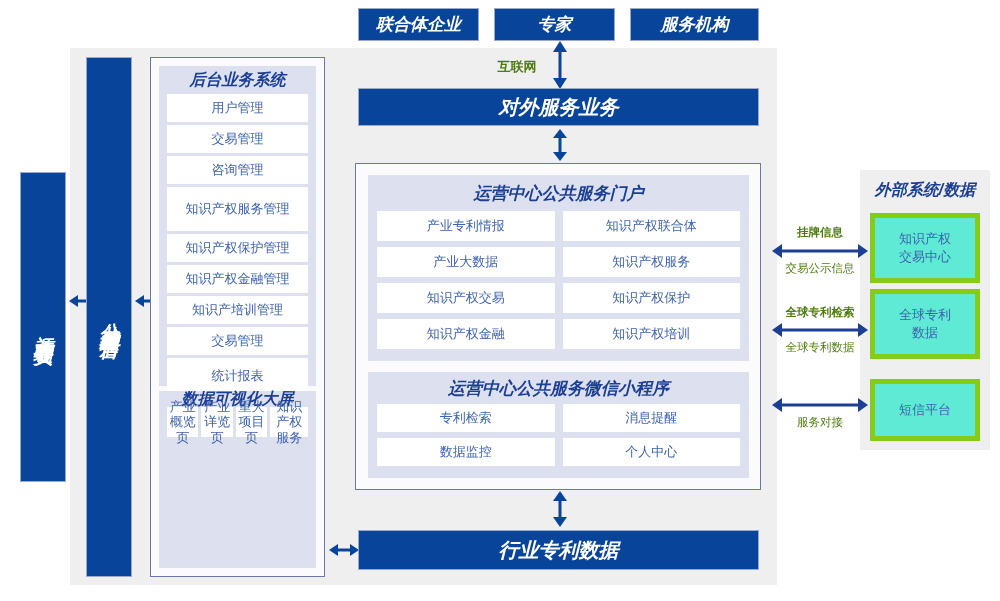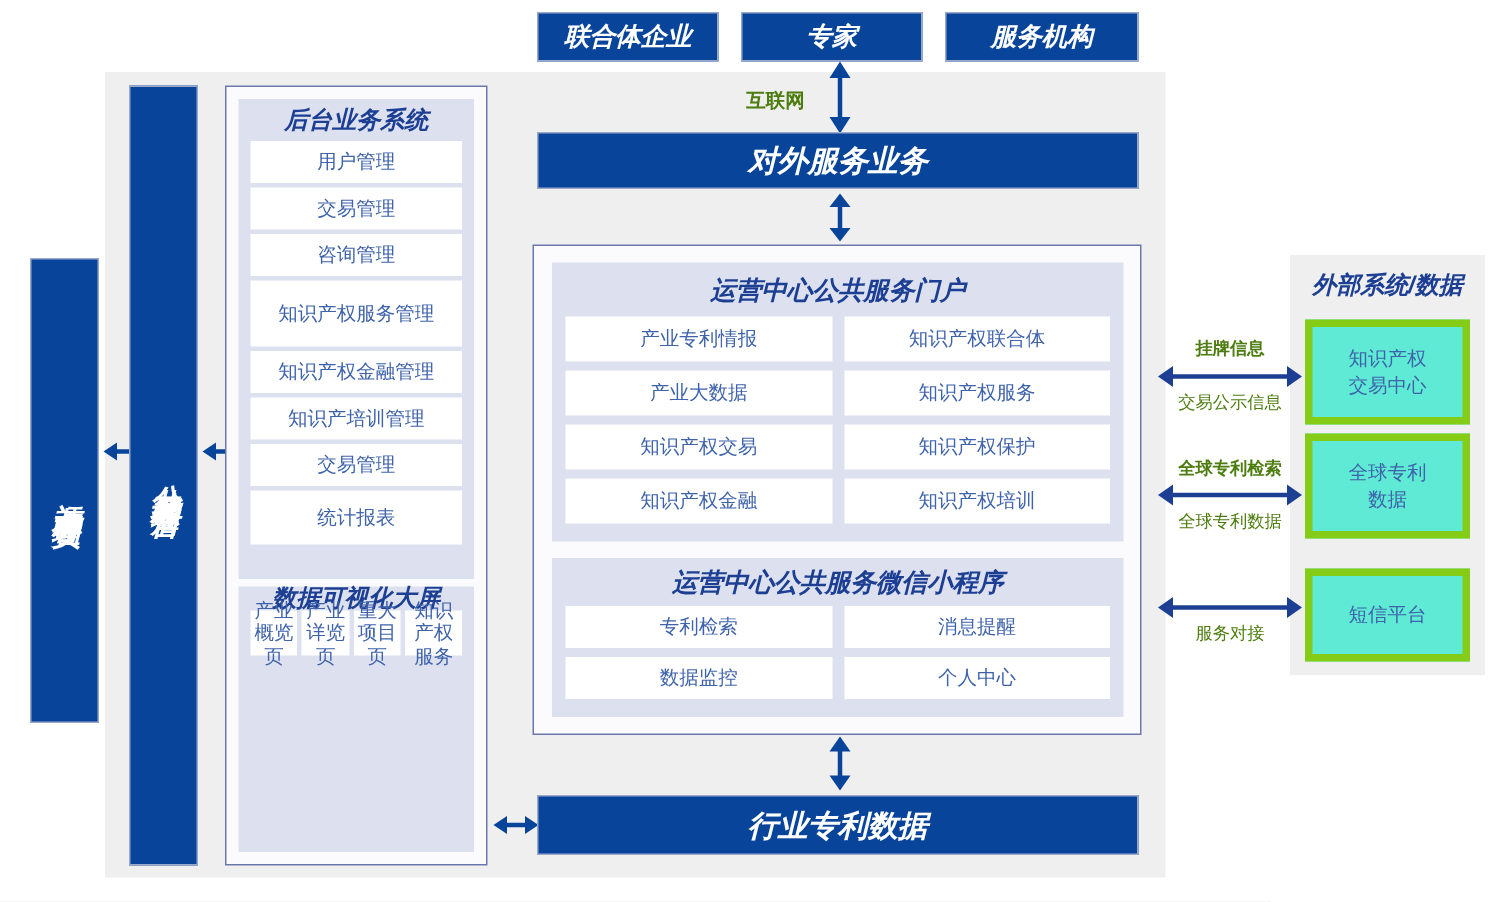--- a/index.html
+++ b/index.html
@@ -114,20 +114,21 @@
 
 <div class="abs outline" style="left:150px;top:57px;width:175px;height:520px;"></div>
 
 <div class="abs group" style="left:159px;top:66px;width:157px;height:320px;">
   <div class="group-title" style="height:28px;font-size:16px;">后台业务系统</div>
   <div style="padding:0 8px 6px 8px;display:flex;flex-direction:column;gap:3px;">
     <div class="cell" style="height:28px;font-size:13px;">用户管理</div>
     <div class="cell" style="height:28px;font-size:13px;">交易管理</div>
     <div class="cell" style="height:28px;font-size:13px;">咨询管理</div>
     <div class="cell" style="height:44px;font-size:13px;">知识产权服务管理</div>
+    <div class="cell" style="height:28px;font-size:13px;">知识产权保护管理</div>
     <div class="cell" style="height:28px;font-size:13px;">知识产权金融管理</div>
     <div class="cell" style="height:28px;font-size:13px;">知识产培训管理</div>
     <div class="cell" style="height:28px;font-size:13px;">交易管理</div>
     <div class="cell" style="height:36px;font-size:13px;">统计报表</div>
   </div>
 </div>
 
 <div class="abs group" style="left:159px;top:391px;width:157px;height:177px;">
   <div class="group-title" style="height:16px;font-size:16px;">数据可视化大屏</div>
   <div style="padding:0 8px 6px 8px;display:flex;gap:3px;">

